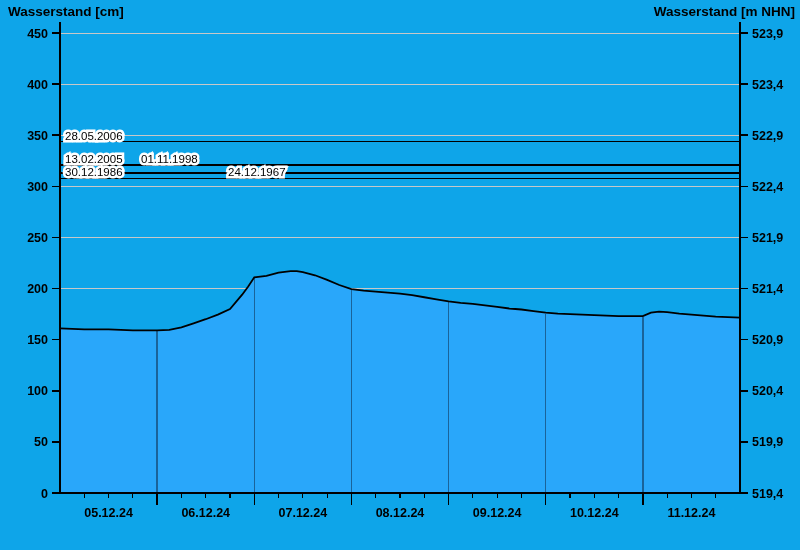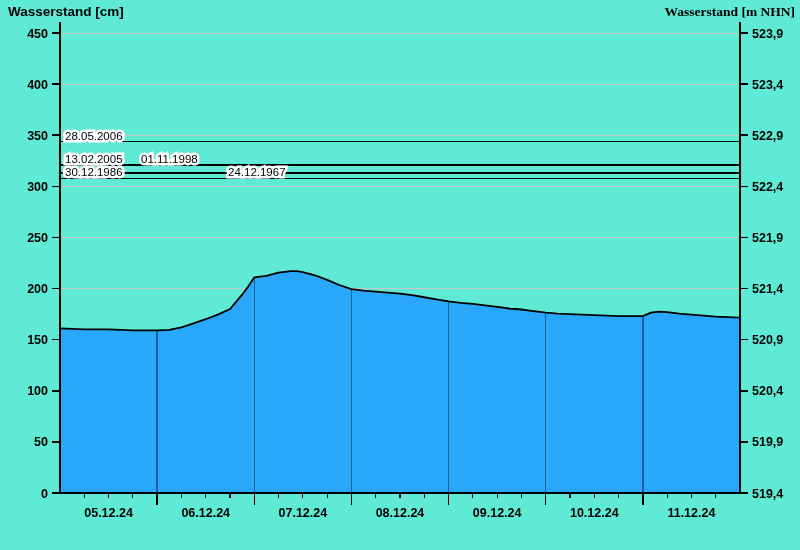--- a/index.html
+++ b/index.html
@@ -1,25 +1,25 @@
 <!DOCTYPE html>
 <html><head>
 <meta charset="utf-8">
 <style>
   html,body{margin:0;padding:0;background:#fff;}
   .chart-wrap{
-    position:relative;width:800px;height:550px;background:#5eead4;
+    position:relative;width:800px;height:550px;background:#0ea5e9;
     font-family:"Liberation Sans", sans-serif;overflow:hidden;
   }
   .axis-title{
     position:absolute;top:4px;font-size:13.5px;font-weight:bold;color:#000;
     white-space:nowrap;
   }
   .axis-title.left{left:8px;}
-  .axis-title.right{right:5px;text-align:left;font-family:Liberation Serif, serif;}
+  .axis-title.right{right:5px;text-align:left;}
   svg{position:absolute;left:0;top:0;}
   svg text{font-family:"Liberation Sans", sans-serif;}
 </style>
 </head>
 <body>
 
 <div class="chart-wrap">
   <div class="axis-title left">Wasserstand [cm]</div>
   <div class="axis-title right">Wasserstand [m NHN]</div>
   <svg id="plot" width="800" height="550" viewBox="0 0 800 550">

